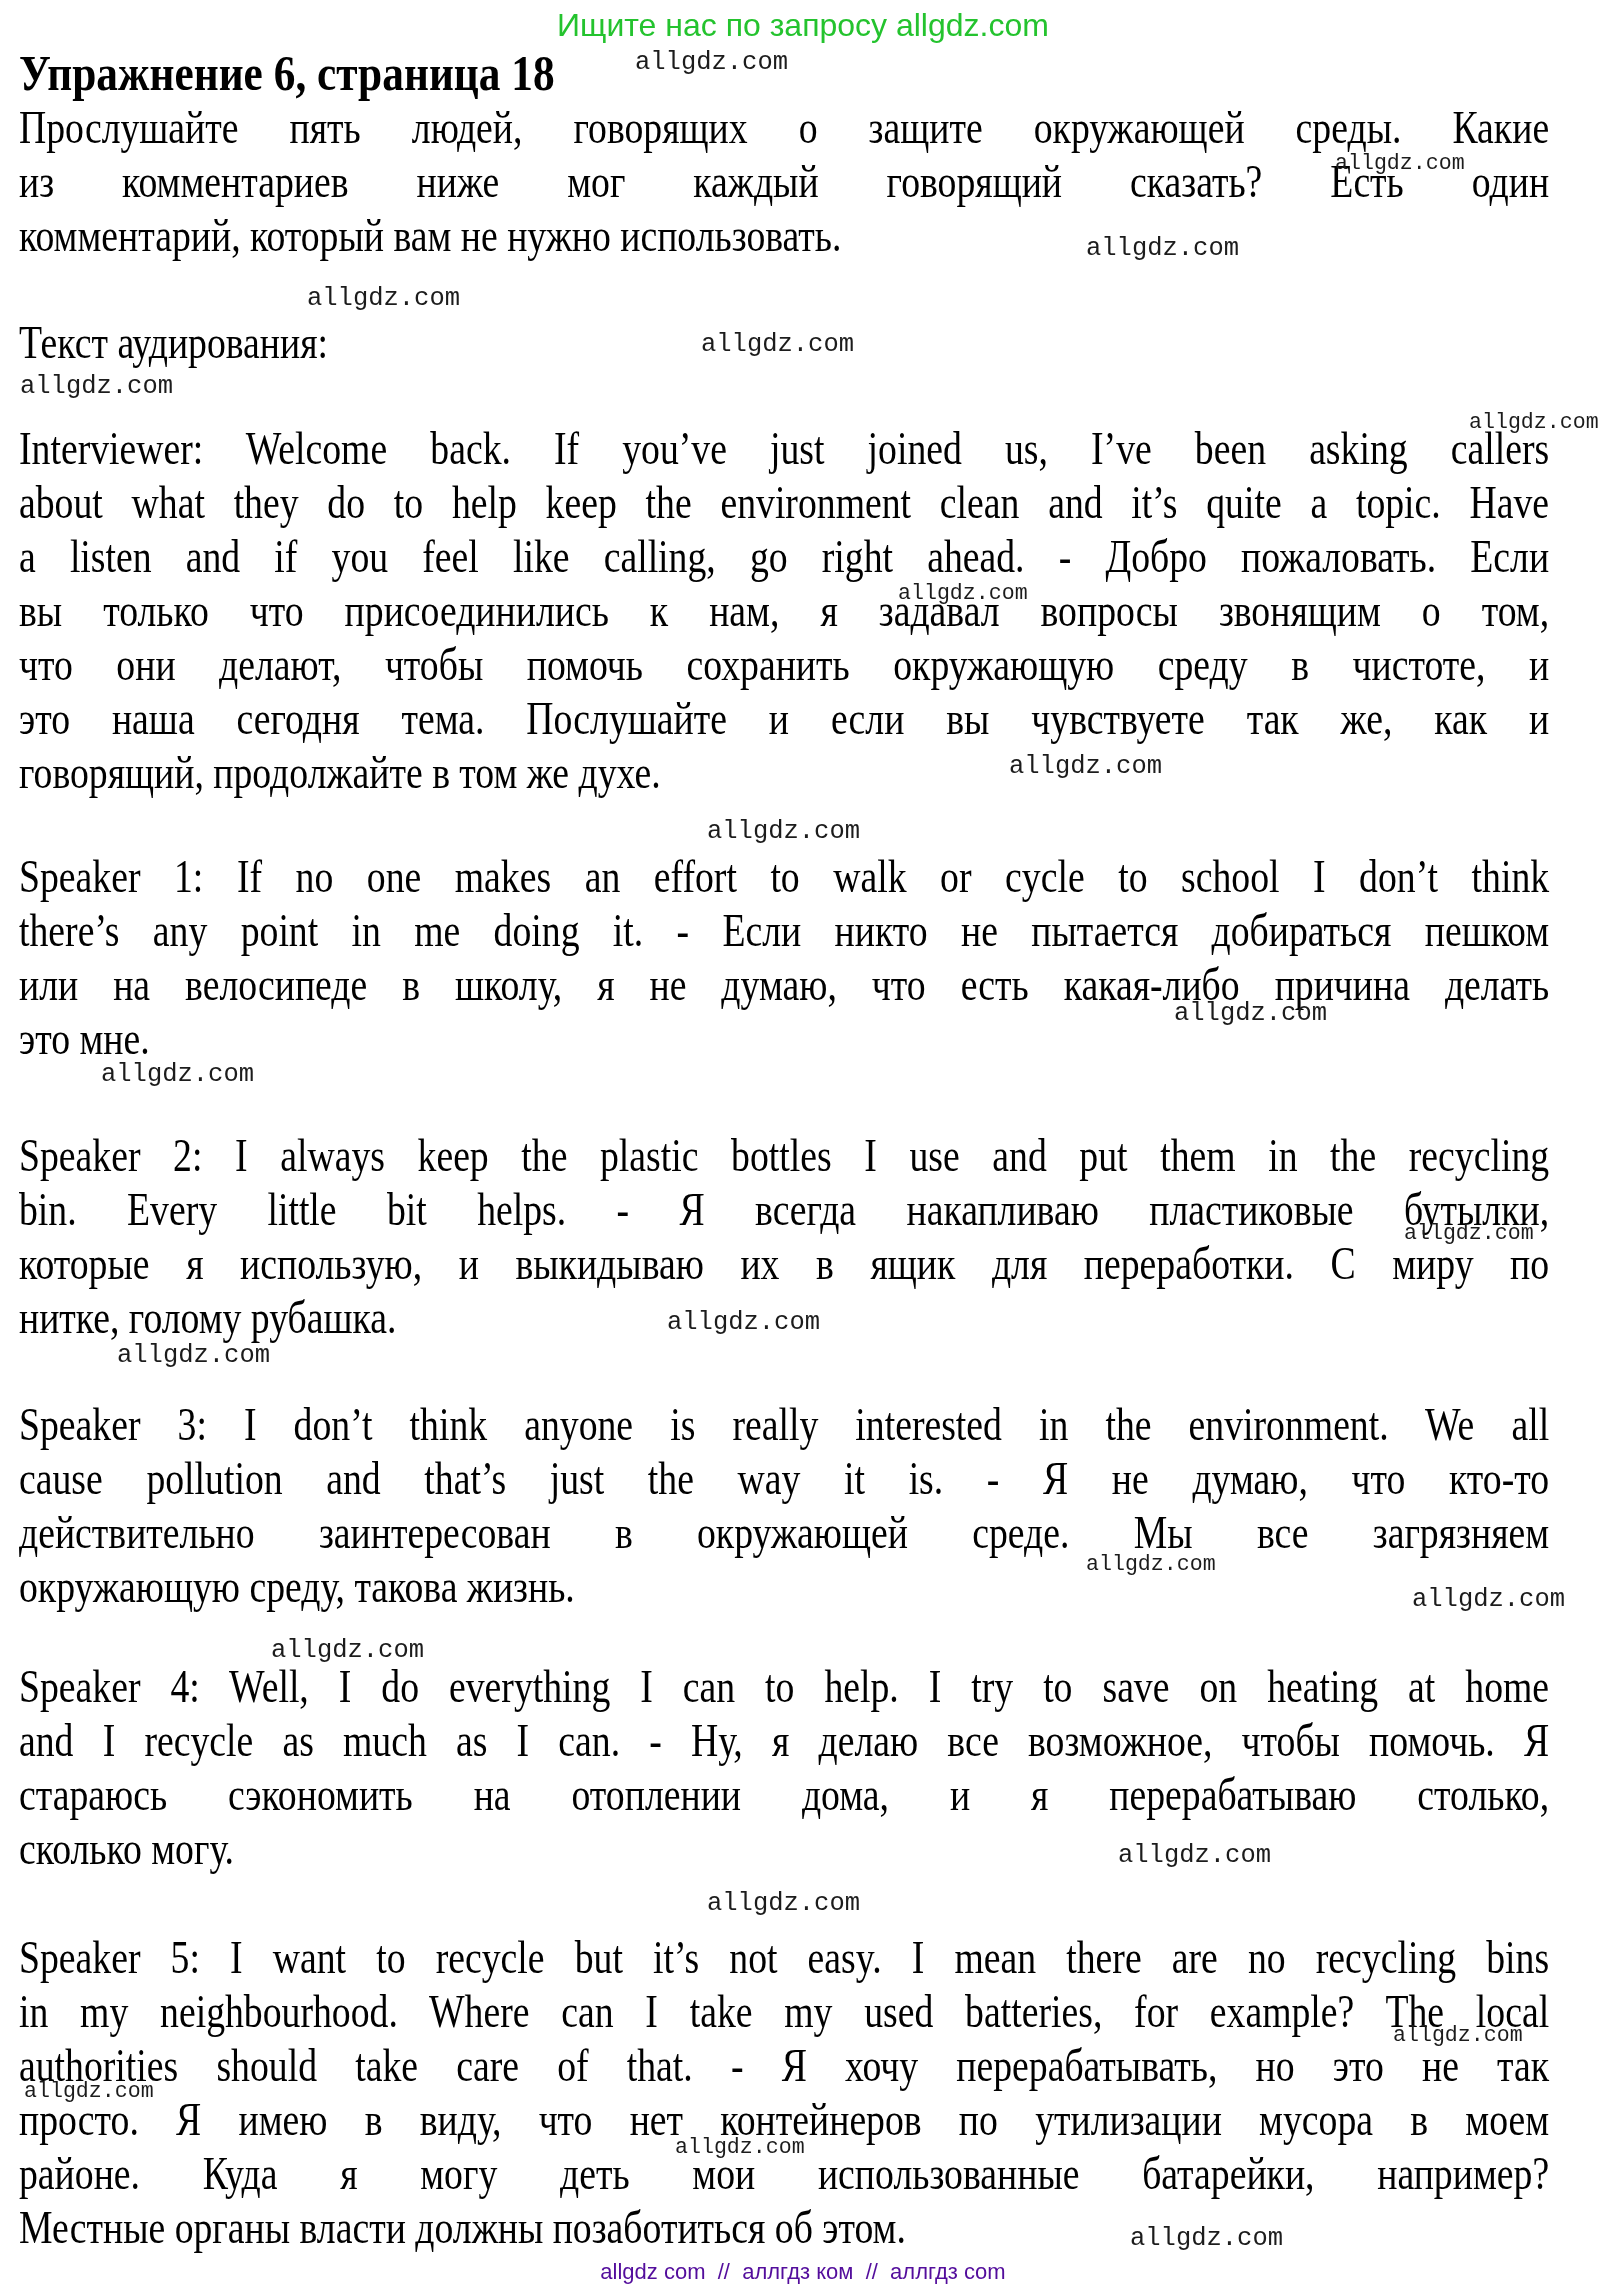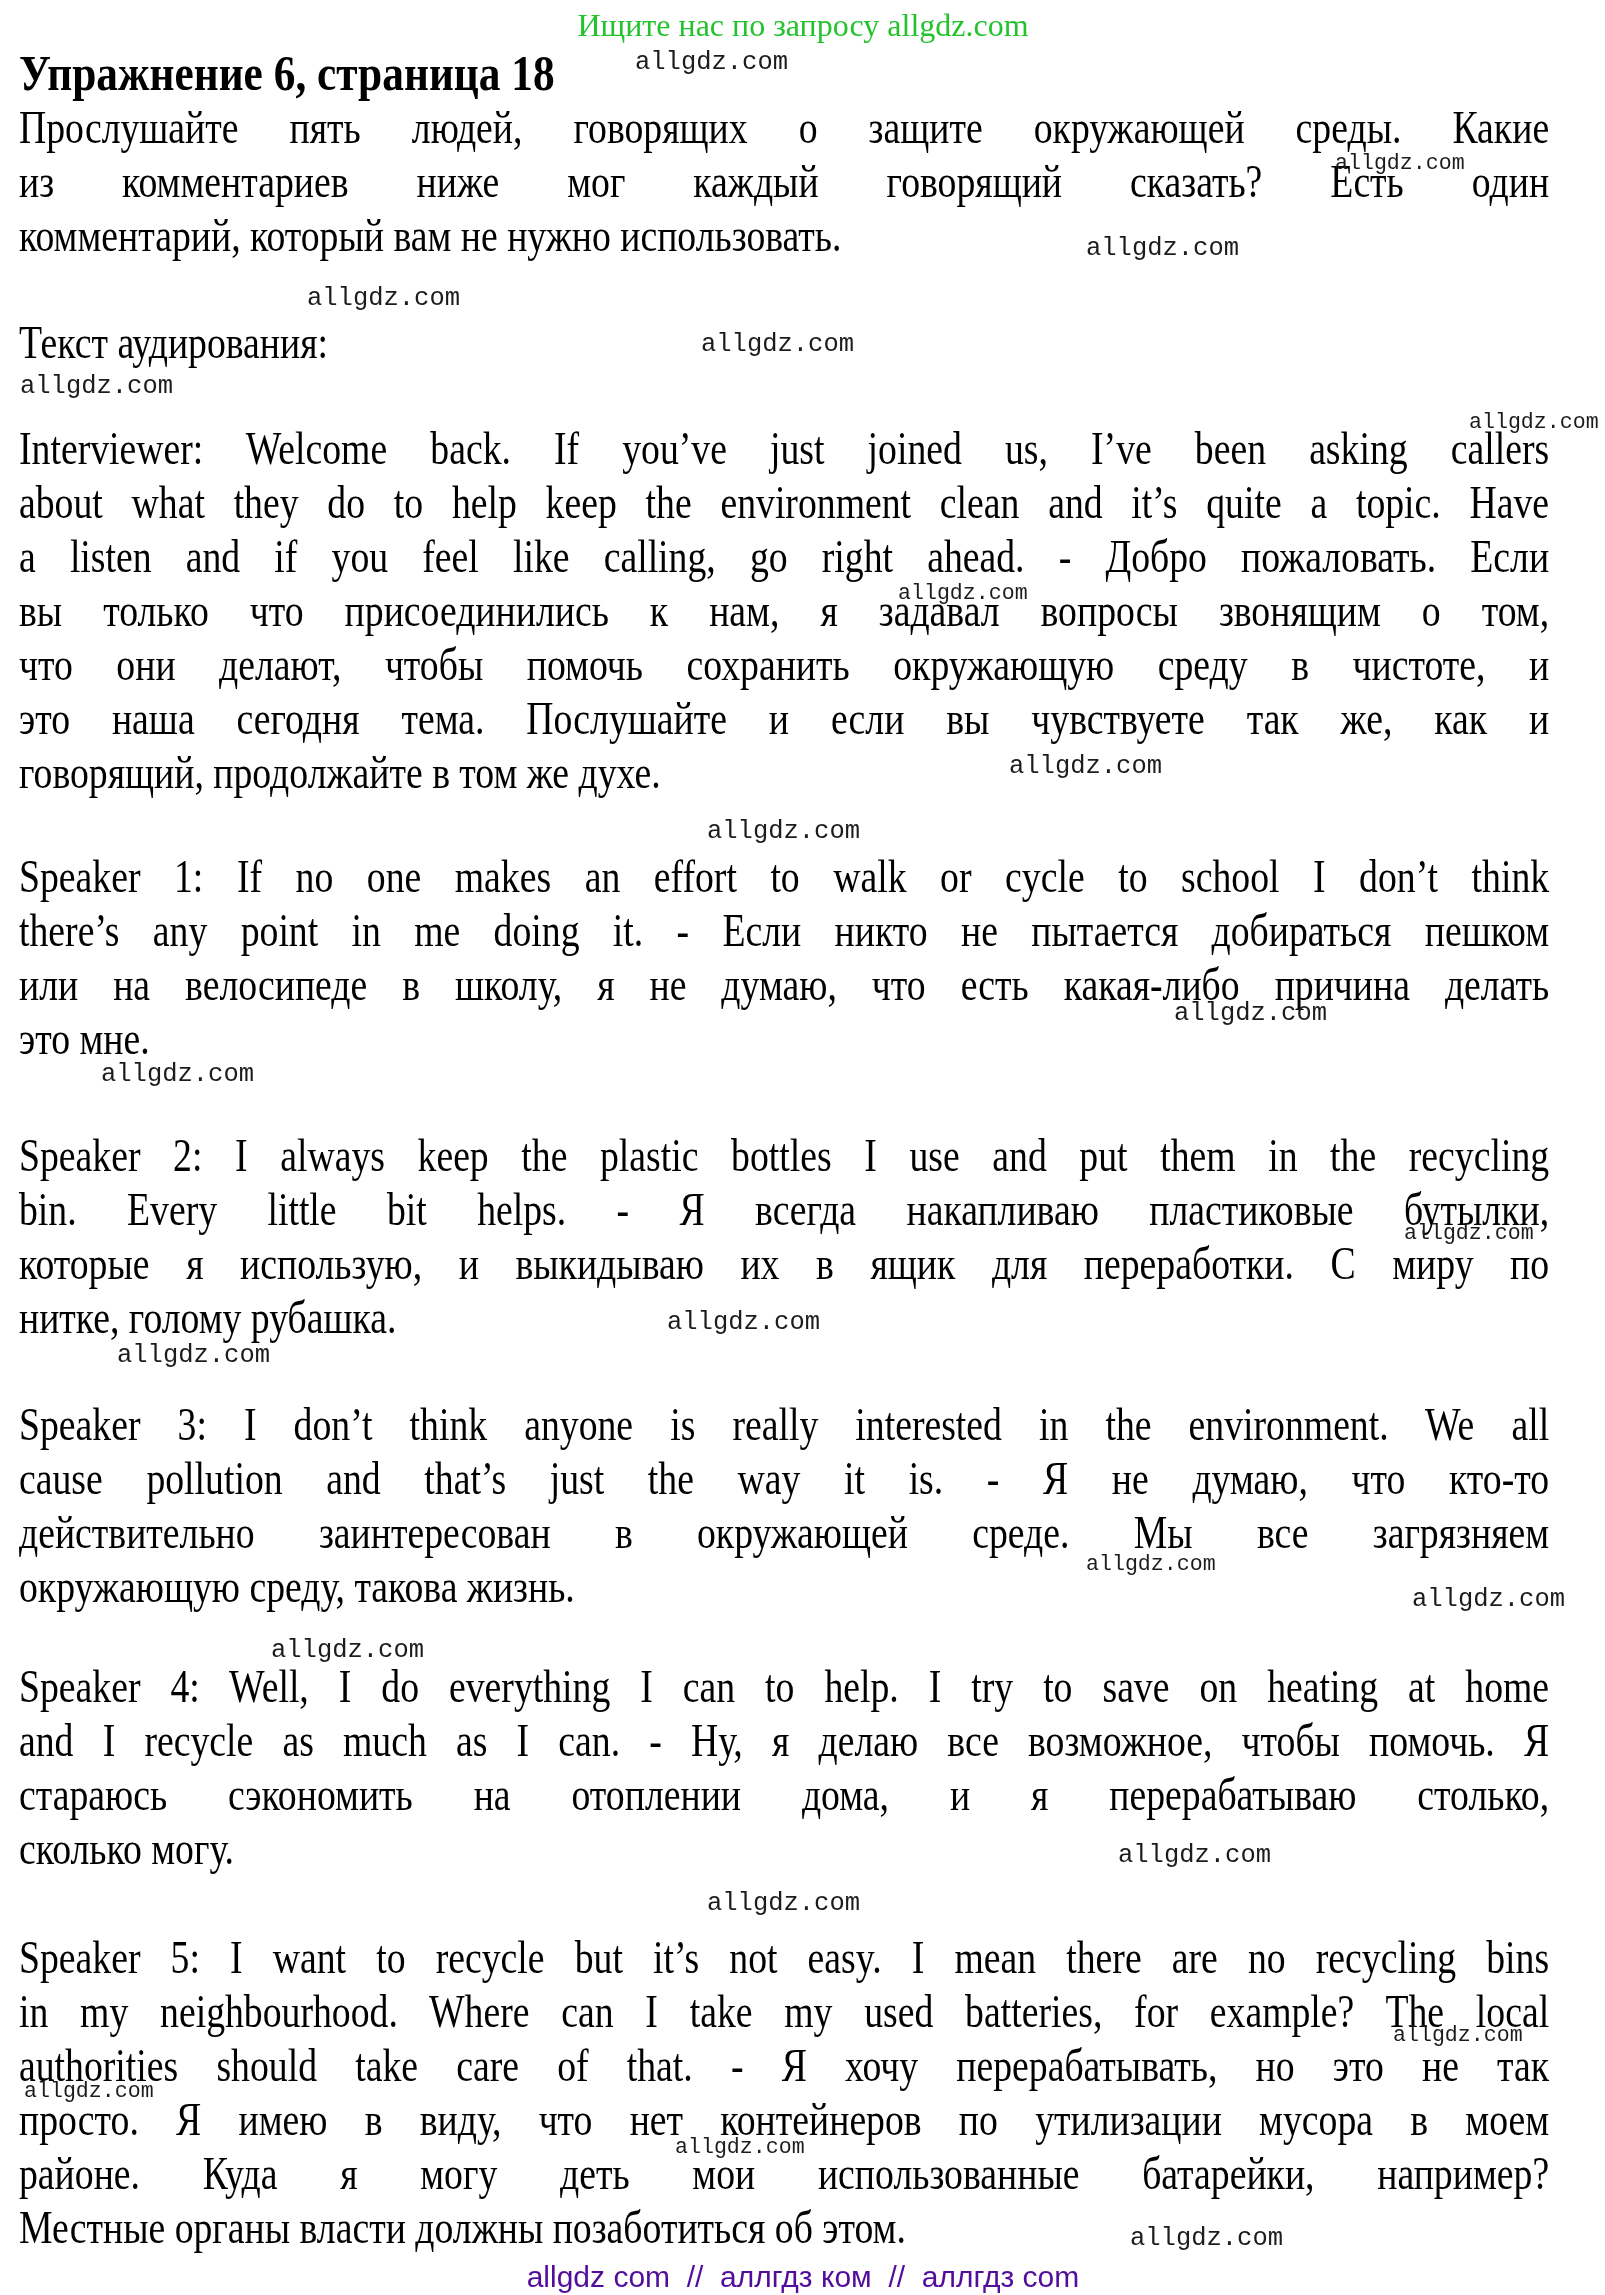--- a/index.html
+++ b/index.html
@@ -7,21 +7,21 @@
     position:relative;
     width:1606px;height:2295px;
     background:#ffffff;
     overflow:hidden;
     color:#000;
     font-family:"Liberation Serif","DejaVu Serif",serif;
   }
   .promo{
     position:absolute;top:6.4px;left:0;width:100%;
     text-align:center;
-    font-family:Liberation Serif, serif;
+    font-family:Liberation Sans, sans-serif;
     font-size:32px;line-height:1.2;
     color:#24c32e;
   }
   .heading{
     position:absolute;top:45px;left:19px;
     font-size:51px;line-height:1.1;font-weight:bold;
     transform:scaleX(0.85);transform-origin:0 0;
     white-space:nowrap;
   }
   .para{position:absolute;left:19px;}
@@ -37,21 +37,21 @@
     position:absolute;
     font-family:Liberation Mono, monospace;
     font-size:25.5px;line-height:1;
     color:#1c1c1c;white-space:nowrap;
   }
   .wm.sm{font-size:21.6px;}
   .footer{
     position:absolute;top:2260px;left:0;width:100%;
     text-align:center;
     font-family:"Liberation Sans","DejaVu Sans",sans-serif;
-    font-size:30px;line-height:1.1;
+    font-size:22px;line-height:1.1;
     color:#530d9c;
     white-space:pre;
   }
 </style>
 </head>
 <body>
 
 <div class="page">
 
   <div class="promo">Ищите нас по запросу allgdz.com</div>

